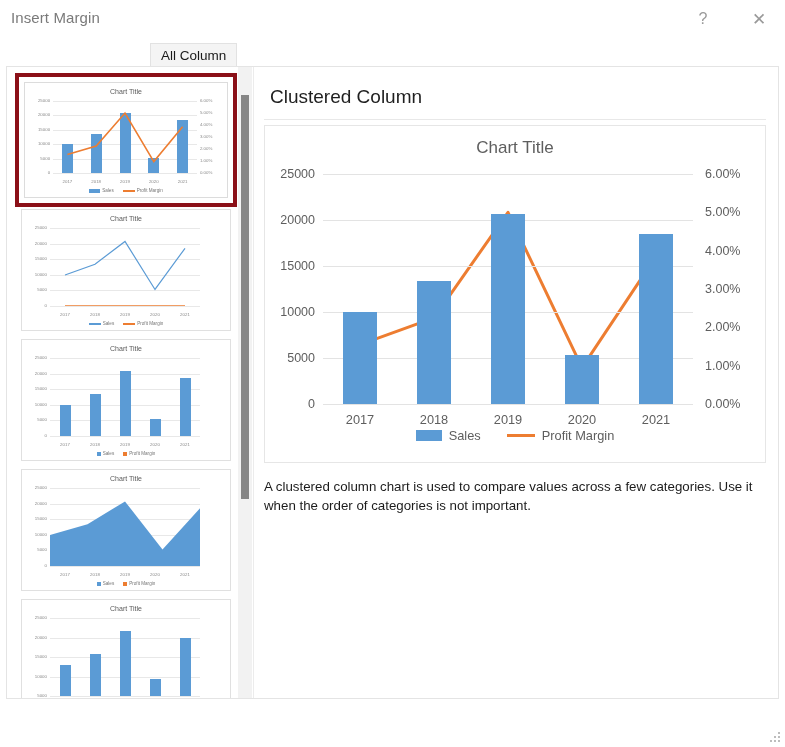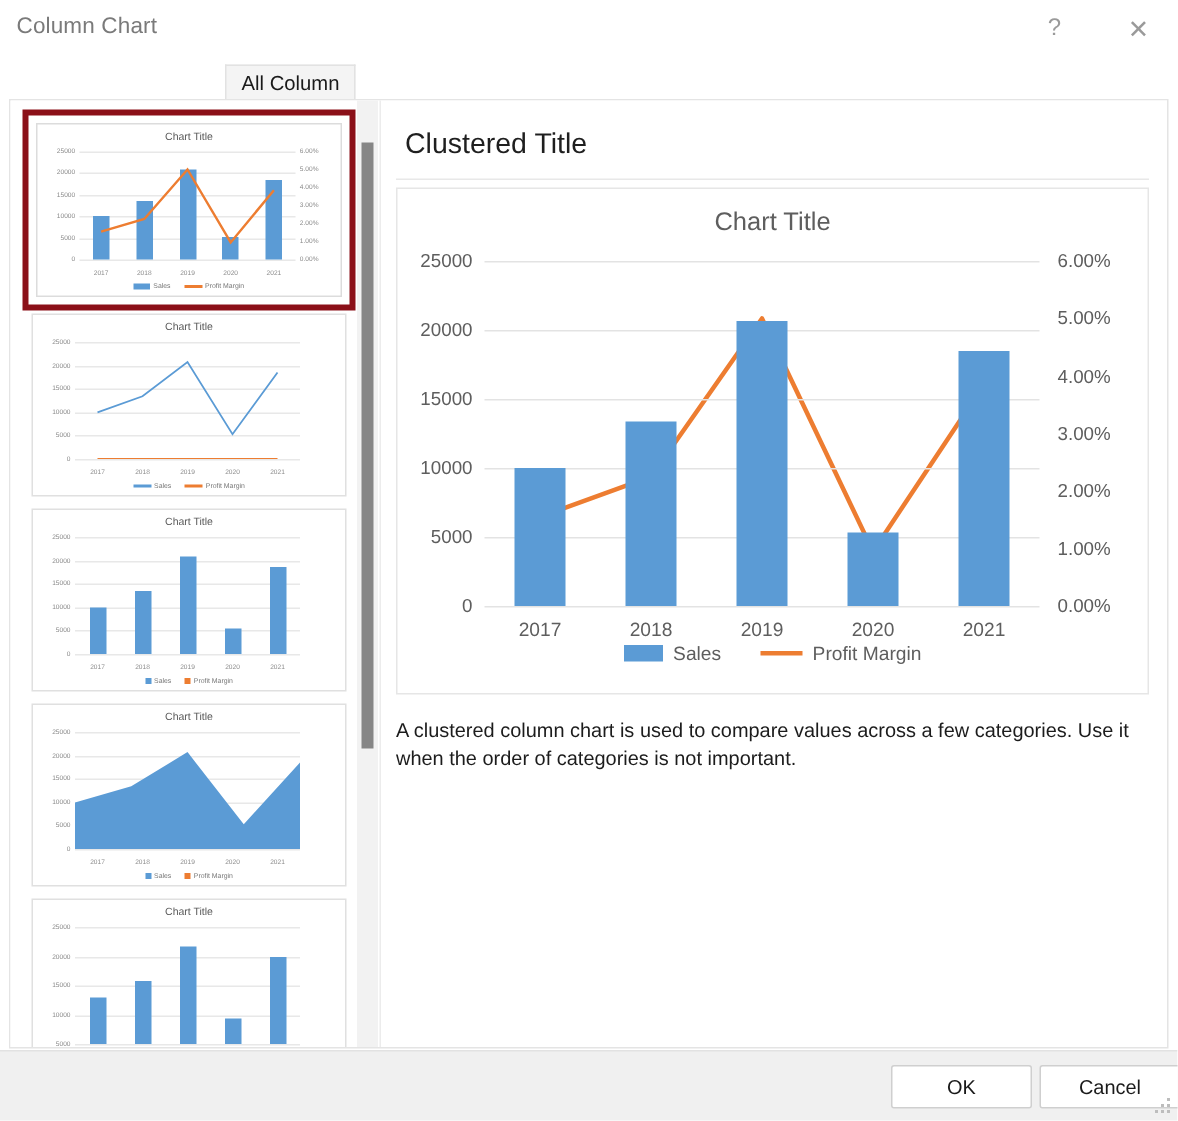--- a/index.html
+++ b/index.html
@@ -260,21 +260,21 @@
   .grip-dot {
     position: absolute; width: 2px; height: 2px; background: #bdbdbd;
   }
 </style>
 </head>
 <body>
 
 <div id="dialog">
 
   <div id="titlebar">
-    <div id="title-text">Column Chart</div>
+    <div id="title-text">Insert Margin</div>
     <div id="help-btn" class="tb-btn">?</div>
     <div id="close-btn" class="tb-btn">✕</div>
   </div>
 
   <div id="tabstrip">
     <div id="tab-all" class="tab">
       <span>All Column</span>
     </div>
   </div>
 
@@ -464,21 +464,21 @@
               <div class="t-bar" style="height: 21.2%; left: calc(70% - 5.5px);"></div>
               <div class="t-bar" style="height: 74%; left: calc(90% - 5.5px);"></div>
             </div>
           </div>
         </div>
       </div>
     <div id="thumb-scroll-track"></div>
     <div id="thumb-scroll-thumb"></div>
 
     <div id="preview-pane">
-      <div id="preview-heading">Clustered Title</div>
+      <div id="preview-heading">Clustered Column</div>
       <div id="preview-rule"></div>
 
       <div id="chart-frame">
         <div id="chart-title">Chart Title</div>
         <div id="plot">
           <svg id="line-svg" viewBox="0 0 370 230" preserveAspectRatio="none">
               <polyline points="37.0,170.6 111.0,143.8 185.0,38.3 259.0,193.6 333.0,82.4" fill="none" stroke="#ED7D31" stroke-width="3" stroke-linejoin="round" stroke-linecap="round"></polyline>
             </svg>
         <div class="gridline" style="top: 230px;"></div>
             <div class="ylab-l" style="top: 230px;">0</div>
@@ -519,28 +519,20 @@
             <i class="lg-line"></i>
             <span>Profit Margin</span>
           </span>
         </div>
       </div>
 
       <div id="desc-text">A clustered column chart is used to compare values across a few categories. Use it when the order of categories is not important.</div>
     </div>
   </div>
 
-  <div id="footer">
-    <div id="ok-button" class="dlg-btn">
-      <span>OK</span>
-    </div>
-    <div id="cancel-button" class="dlg-btn">
-      <span>Cancel</span>
-    </div>
-  </div>
 
   <div id="resize-grip">
       <div class="grip-dot" style="left: 8px; top: 0px;"></div>
       <div class="grip-dot" style="left: 4px; top: 4px;"></div>
       <div class="grip-dot" style="left: 8px; top: 4px;"></div>
       <div class="grip-dot" style="left: 0px; top: 8px;"></div>
       <div class="grip-dot" style="left: 4px; top: 8px;"></div>
       <div class="grip-dot" style="left: 8px; top: 8px;"></div>
     </div>
 </div>

